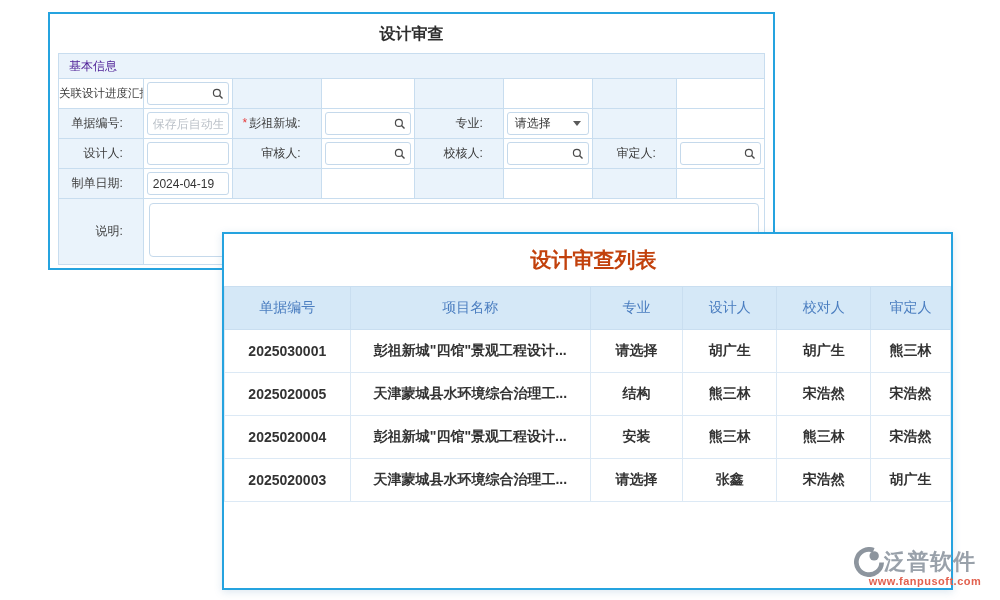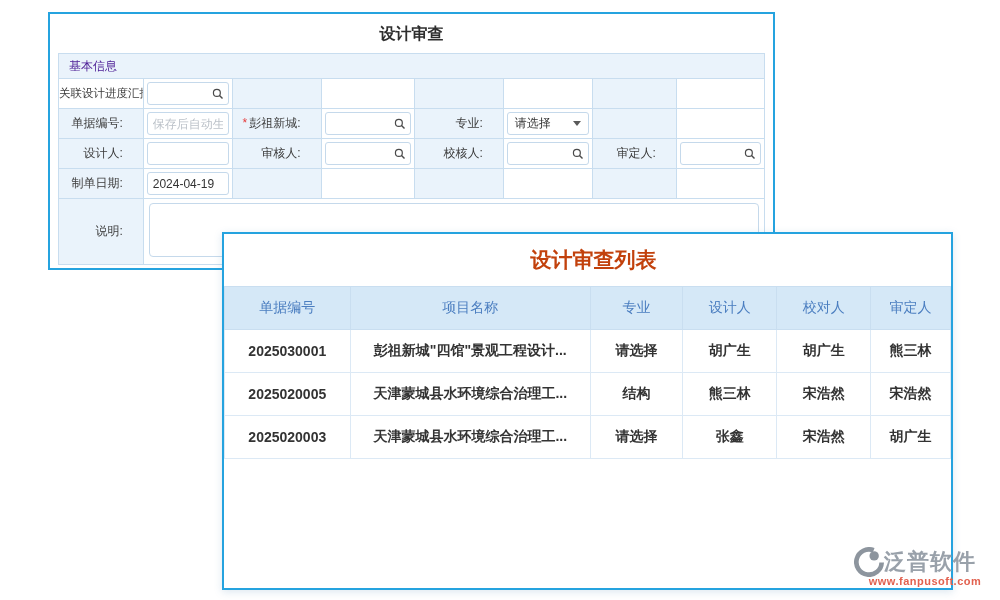--- a/index.html
+++ b/index.html
@@ -220,20 +220,28 @@
         </tr>
         <tr>
           <td class="link">2025020005</td>
           <td class="link">天津蒙城县水环境综合治理工...</td>
           <td>结构</td>
           <td>熊三林</td>
           <td>宋浩然</td>
           <td>宋浩然</td>
         </tr>
         <tr>
+          <td class="link">2025020004</td>
+          <td class="link">彭祖新城"四馆"景观工程设计...</td>
+          <td>安装</td>
+          <td>熊三林</td>
+          <td>熊三林</td>
+          <td>宋浩然</td>
+        </tr>
+        <tr>
           <td class="link">2025020003</td>
           <td class="link">天津蒙城县水环境综合治理工...</td>
           <td>请选择</td>
           <td>张鑫</td>
           <td>宋浩然</td>
           <td>胡广生</td>
         </tr>
       </tbody>
     </table>
   </section>

